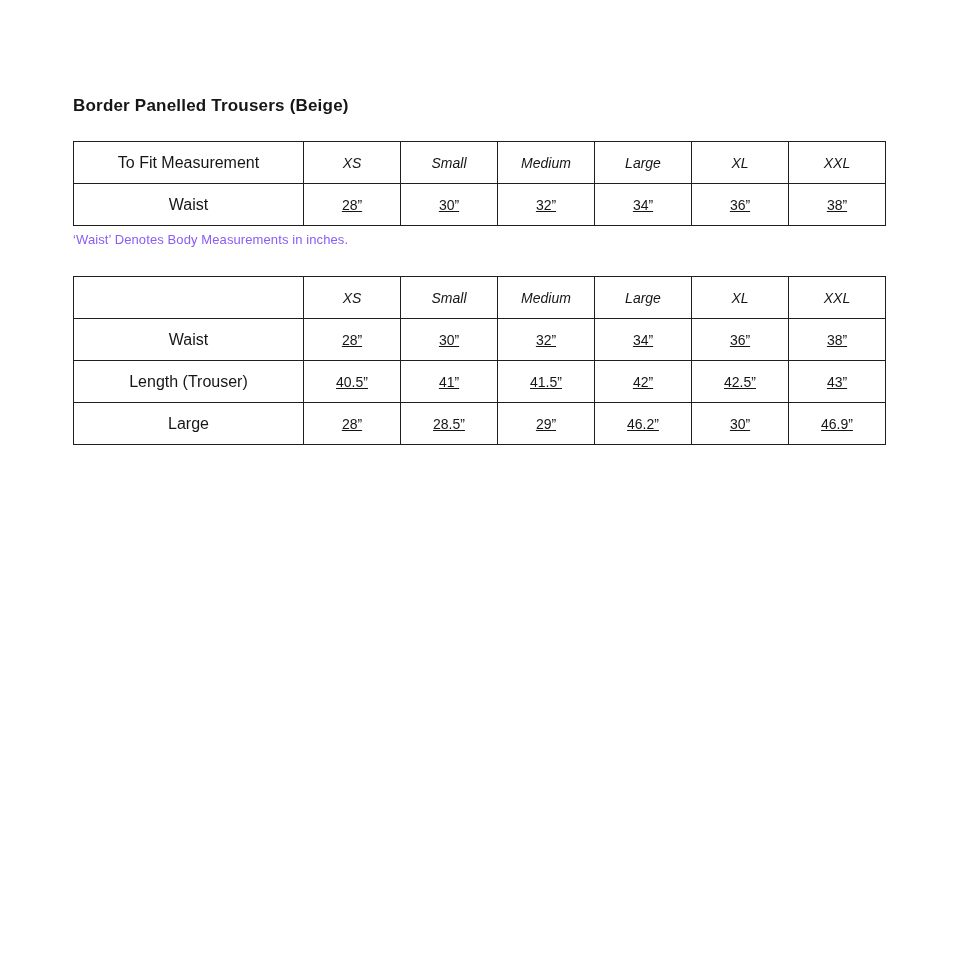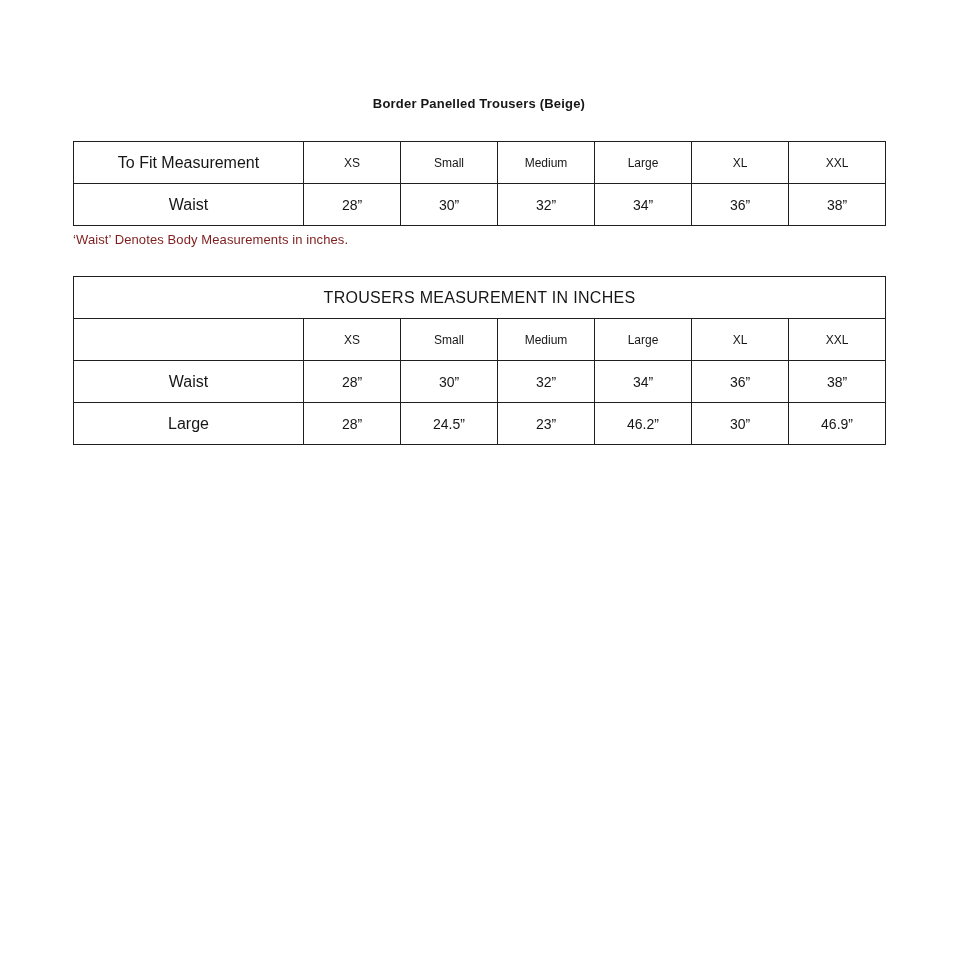--- a/index.html
+++ b/index.html
@@ -12,22 +12,22 @@
     font-family: "Liberation Sans", sans-serif;
     color: #161616;
   }
   .page {
     width: 812px;
     margin-left: 73px;
   }
   .page-title {
     margin-top: 96px;
     height: 20px;
-    text-align: center;
-    font-size: 13px;
+    text-align: left;
+    font-size: 17px;
     font-weight: 700;
     letter-spacing: 0.2px;
   }
   table.size-table {
     border-collapse: collapse;
     table-layout: fixed;
     width: 812px;
   }
   table.size-table td {
     border: 1px solid #1f1f1f;
@@ -36,27 +36,27 @@
     height: 42px;
     padding: 0 4px;
     overflow: hidden;
     white-space: nowrap;
   }
   col.label-col  { width: 230px; }
   col.data-col   { width: 97px; }
   .fit-table  { margin-top: 25px; }
   .meas-table { margin-top: 29px; }
   td.label-cell      { font-size: 16px; }
-  td.size-cell       { font-size: 12px; }
-  td.value-cell      { font-size: 14px; }
+  td.size-cell       { font-size: 14px; font-style: italic; }
+  td.value-cell      { font-size: 14px; text-decoration: underline; }
   td.table-title-cell{ font-size: 16px; letter-spacing: 0.3px; }
   .footnote {
     margin-top: 6px;
     font-size: 13px;
-    color: #7f1d1d;
+    color: #8b5cf6;
     letter-spacing: 0.1px;
   }
 </style>
 </head>
 <body>
 
 <div class="page">
 
   <div class="page-title">Border Panelled Trousers (Beige)</div>
 
@@ -99,45 +99,51 @@
       <col class="label-col">
       <col class="data-col">
         <col class="data-col">
         <col class="data-col">
       <col class="data-col">
         <col class="data-col">
         <col class="data-col">
     </colgroup>
     <tbody>
       <tr>
-        <td class="table-title-cell" colspan="7">TROUSERS MEASUREMENT IN INCHES</td>
-      </tr>
-      <tr>
         <td class="label-cell"></td>
         <td class="size-cell">XS</td>
         <td class="size-cell">Small</td>
         <td class="size-cell">Medium</td>
         <td class="size-cell">Large</td>
         <td class="size-cell">XL</td>
         <td class="size-cell">XXL</td>
       </tr>
       <tr>
         <td class="label-cell">Waist</td>
         <td class="value-cell">28”</td>
         <td class="value-cell">30”</td>
         <td class="value-cell">32”</td>
         <td class="value-cell">34”</td>
         <td class="value-cell">36”</td>
         <td class="value-cell">38”</td>
       </tr>
       <tr>
+        <td class="label-cell">Length (Trouser)</td>
+        <td class="value-cell">40.5”</td>
+        <td class="value-cell">41”</td>
+        <td class="value-cell">41.5”</td>
+        <td class="value-cell">42”</td>
+        <td class="value-cell">42.5”</td>
+        <td class="value-cell">43”</td>
+      </tr>
+      <tr>
         <td class="label-cell">Large</td>
         <td class="value-cell">28”</td>
-        <td class="value-cell">24.5”</td>
-        <td class="value-cell">23”</td>
+        <td class="value-cell">28.5”</td>
+        <td class="value-cell">29”</td>
         <td class="value-cell">46.2”</td>
         <td class="value-cell">30”</td>
         <td class="value-cell">46.9”</td>
       </tr>
     </tbody>
   </table>
 
 </div>
 
 </body></html>

